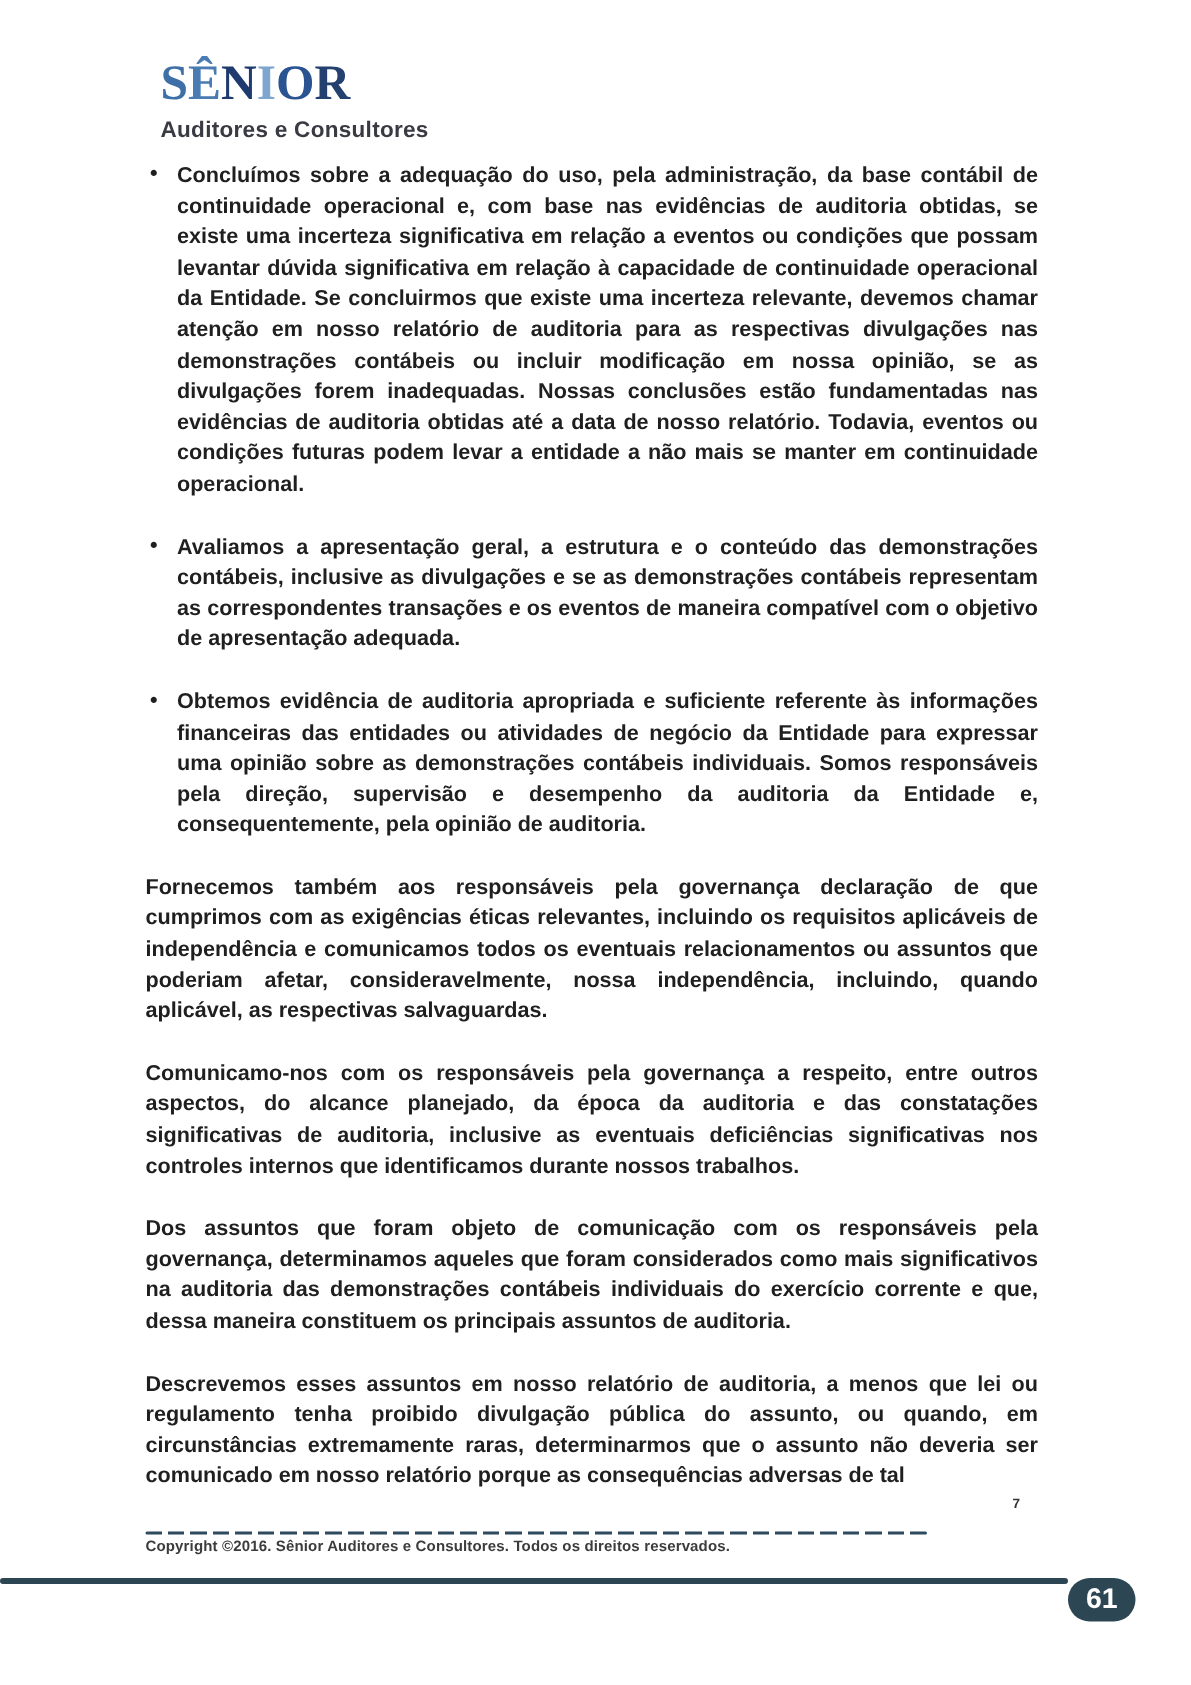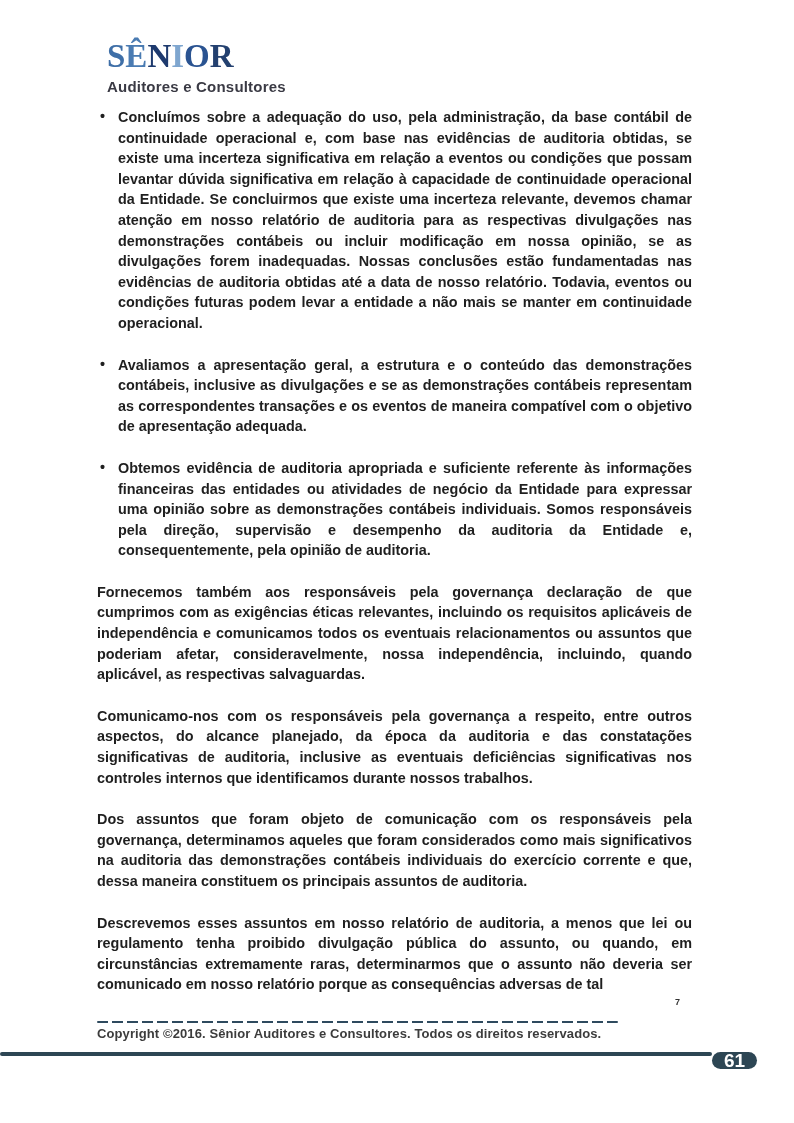--- a/index.html
+++ b/index.html
@@ -41,26 +41,26 @@
     position:absolute; left:655px; top:997px; width:25px;
     text-align:right; font-size:9px; font-weight:600; color:#333333;
   }
   
   .footer-divider {
     position:absolute; left:97px; top:1021px; width:521px; height:2px;
     background:repeating-linear-gradient(90deg,#2e4a5e 0 11px, transparent 11px 15px);
   }
   .copyright {
     position:absolute; left:97px; top:1026px;
-    font-size:13px; font-weight:600; color:#3c3c3c; letter-spacing:0.1px;
+    font-size:10px; font-weight:600; color:#3c3c3c; letter-spacing:0.1px;
   }
   
   .bottom-bar { position:absolute; left:0; top:1052px; width:712px; height:4px; }
   .page-badge {
-    position:absolute; left:712px; top:1052px; width:45px; height:17px;
+    position:absolute; left:712px; top:1052px; width:45px; height:29px;
     color:#ffffff; font-size:19px; font-weight:bold;
     display:flex; align-items:center; justify-content:center;
   }
 </style>
 </head>
 <body>
 
 <div class="page">
 
   <header class="logo">

